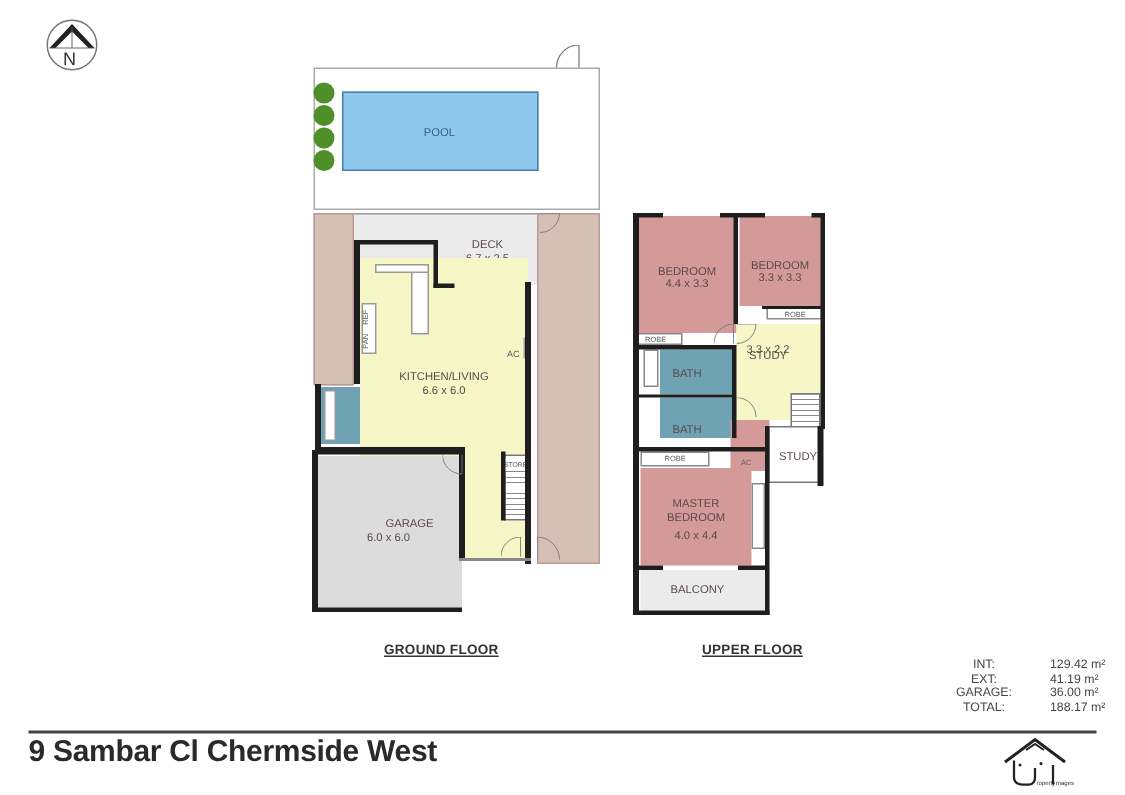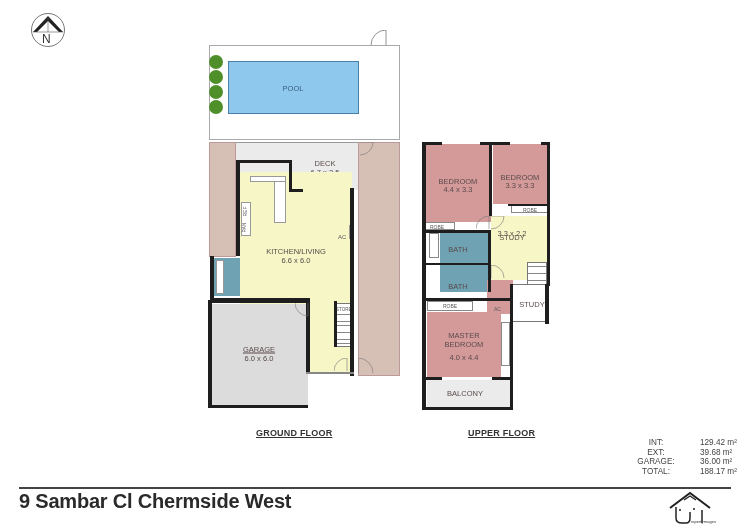--- a/index.html
+++ b/index.html
@@ -66,21 +66,21 @@
   <div class="abs" style="left:241px;top:202px;width:10px;height:34px;background:#fff;border:0.6px solid #999;"></div>
   <span class="lbl" style="left:240px;top:207px;font-size:5px;transform:rotate(-90deg);">REF</span>
   <span class="lbl" style="left:240px;top:223px;font-size:5px;transform:rotate(-90deg);">PAN</span>
   <span class="lbl" style="left:338px;top:233px;font-size:6px;">AC</span>
   <div class="abs" style="left:349px;top:225px;width:3px;height:14px;background:#fff;border:0.6px solid #999;"></div>
 
   <div class="abs" style="left:214px;top:258px;width:26px;height:38px;background:#6fa3b3;"></div>
   <div class="abs" style="left:216px;top:260px;width:8px;height:34px;background:#fff;border:0.5px solid #999;"></div>
 
   <div class="abs" style="left:212px;top:304px;width:96px;height:102px;background:#dcdcdc;"></div>
-  <span class="room-lbl" style="left:259px;top:349px;text-decoration:underline;">GARAGE</span>
+  <span class="room-lbl" style="left:273px;top:349px;">GARAGE</span>
   <span class="room-lbl" style="left:259px;top:358px;">6.0 x 6.0</span>
 
   <div class="abs" style="left:336px;top:303px;width:16px;height:44px;background:#fff;border:0.6px solid #777;
     background-image:repeating-linear-gradient(to bottom,#fff 0,#fff 3px,#888 3px,#888 3.6px);"></div>
   <span class="lbl" style="left:336px;top:305px;font-size:4.5px;background:#fff;">STORE</span>
 
   <div class="wall" style="left:236px;top:160px;width:4px;height:96px;"></div>
   <div class="wall" style="left:236px;top:160px;width:56px;height:3px;"></div>
   <div class="wall" style="left:289px;top:160px;width:3px;height:32px;"></div>
   <div class="wall" style="left:289px;top:189px;width:14px;height:3px;"></div>
@@ -183,21 +183,21 @@
 <div class="disclaimer">
 </div>
 
 <div class="areas">
   <div class="row">
       <span class="k">INT:</span>
       <span class="v">129.42 m²</span>
     </div>
   <div class="row">
       <span class="k">EXT:</span>
-      <span class="v">39.68 m²</span>
+      <span class="v">41.19 m²</span>
     </div>
   <div class="row">
       <span class="k">GARAGE:</span>
       <span class="v">36.00 m²</span>
     </div>
   <div class="row">
       <span class="k">TOTAL:</span>
       <span class="v">188.17 m²</span>
     </div>
 </div>

